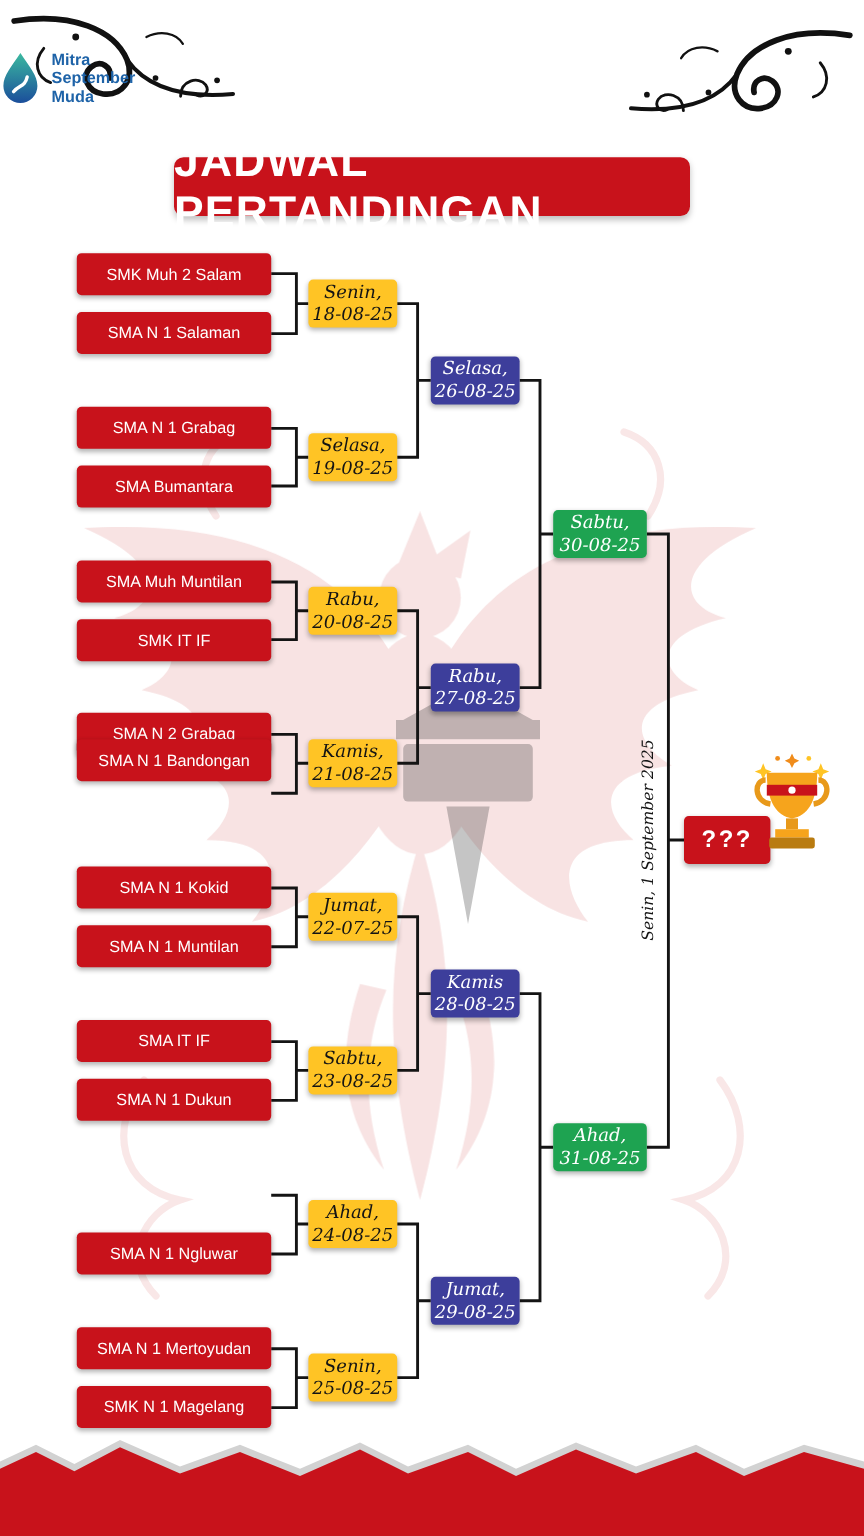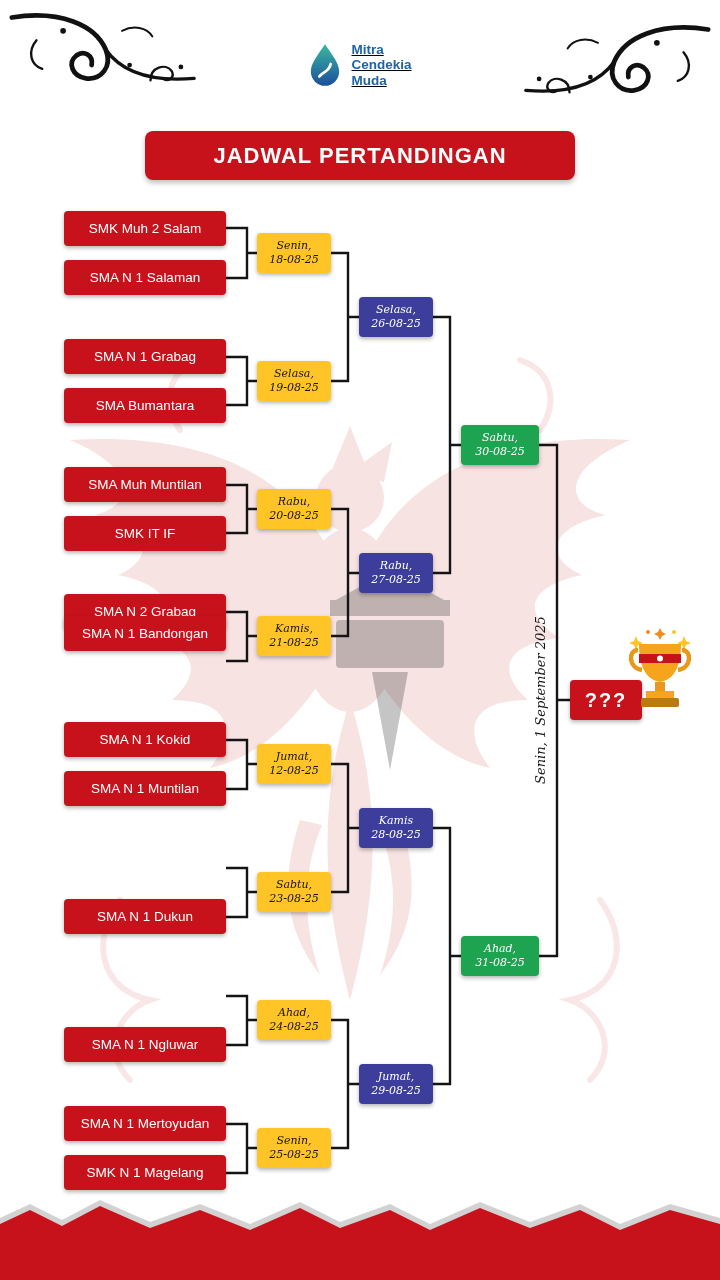--- a/index.html
+++ b/index.html
@@ -2,37 +2,37 @@
 <html><head>
 <meta charset="utf-8">
 <style>
   html,body{margin:0;padding:0;background:#ffffff;}
   .canvas{
     position:relative;width:720px;height:1280px;overflow:hidden;background:#fff;
     font-family:"Liberation Sans",sans-serif;
   }
   .layer{position:absolute;inset:0;pointer-events:none;}
   
-  .logo{position:absolute;top:42px;left:0;right:0;display:flex;justify-content:center;align-items:center;gap:9px;z-index:3;text-decoration:underline;}
+  .logo{position:absolute;top:42px;left:0;right:0;display:flex;justify-content:flex-start;align-items:center;gap:9px;z-index:3;}
   .logo-text{color:#1E63A8;font-weight:bold;font-size:13.5px;line-height:1.12;}
   .title-banner{
     position:absolute;left:145px;top:131px;width:430px;height:49px;background:#C8121B;
     border-radius:8px;color:#fff;display:flex;align-items:center;justify-content:center;
-    font-weight:bold;font-size:22px;letter-spacing:1px;z-index:3;box-shadow:0 3px 5px rgba(0,0,0,.25);
+    font-weight:bold;font-size:37px;letter-spacing:1px;z-index:3;box-shadow:0 3px 5px rgba(0,0,0,.25);
   }
   
   .team{
     position:absolute;left:64px;width:162px;height:35px;background:#C8121B;color:#fff;
     display:flex;align-items:center;justify-content:center;font-size:13.5px;border-radius:4px;
     box-shadow:0 2px 4px rgba(0,0,0,.3);z-index:2;text-align:center;
   }
   .date-box{
     position:absolute;width:74px;height:40px;border-radius:4px;display:flex;flex-direction:column;
     align-items:center;justify-content:center;font-family:"DejaVu Serif",serif;font-style:italic;
-    font-size:11px;line-height:1.3;box-shadow:0 2px 4px rgba(0,0,0,.3);z-index:2;
+    font-size:15px;line-height:1.3;box-shadow:0 2px 4px rgba(0,0,0,.3);z-index:2;
   }
   .yellow{background:#FFC425;color:#141414;left:257px;}
   .blue{background:#3D3E9B;color:#fff;left:359px;}
   .green{background:#1EA351;color:#fff;left:461px;width:78px;}
   .champ-box{
     position:absolute;left:570px;top:680px;width:72px;height:40px;background:#C8121B;border-radius:4px;
     color:#fff;display:flex;align-items:center;justify-content:center;font-weight:bold;font-size:20px;
     letter-spacing:2px;z-index:2;box-shadow:0 2px 4px rgba(0,0,0,.3);
   }
   .final-label{
@@ -113,21 +113,21 @@
         <linearGradient id="dropg" x1="0" y1="0" x2="0" y2="1">
           <stop offset="0" stop-color="#3BB9A0"></stop>
           <stop offset="1" stop-color="#1B4E9B"></stop>
         </linearGradient>
       </defs>
       <path d="M18,2 C26,14 33,22 33,31 A15,15 0 1,1 3,31 C3,22 10,14 18,2 Z" fill="url(#dropg)"></path>
       <path d="M12,36 C17,30 22,32 24,23" stroke="#fff" stroke-width="3" fill="none" stroke-linecap="round"></path>
     </svg>
     <div class="logo-text">
       <div>Mitra</div>
-      <div>Cendekia</div>
+      <div>September</div>
       <div>Muda</div>
     </div>
   </div>
 
   <div class="title-banner">JADWAL PERTANDINGAN</div>
 
   <svg class="layer connectors" viewBox="0 0 720 1280">
     <g stroke="#141414" stroke-width="2.4" fill="none">
       <path d="M226,228 H247 V278 H226 M247,253 H257
                M226,357 H247 V405 H226 M247,381 H257
@@ -150,20 +150,21 @@
   <div class="team" style="top:211px">SMK Muh 2 Salam</div>
   <div class="team" style="top:260px">SMA N 1 Salaman</div>
   <div class="team" style="top:339px">SMA N 1 Grabag</div>
   <div class="team" style="top:388px">SMA Bumantara</div>
   <div class="team" style="top:467px">SMA Muh Muntilan</div>
   <div class="team" style="top:516px">SMK IT IF</div>
   <div class="team" style="top:594px">SMA N 2 Grabag</div>
   <div class="team" style="top:616px">SMA N 1 Bandongan</div>
   <div class="team" style="top:722px">SMA N 1 Kokid</div>
   <div class="team" style="top:771px">SMA N 1 Muntilan</div>
+  <div class="team" style="top:850px">SMA IT IF</div>
   <div class="team" style="top:899px">SMA N 1 Dukun</div>
   <div class="team" style="top:1027px">SMA N 1 Ngluwar</div>
   <div class="team" style="top:1106px">SMA N 1 Mertoyudan</div>
   <div class="team" style="top:1155px">SMK N 1 Magelang</div>
 
   <div class="date-box yellow" style="top:233px">
     <span>Senin,</span>
     <span>18-08-25</span>
   </div>
   <div class="date-box yellow" style="top:361px">
@@ -173,21 +174,21 @@
   <div class="date-box yellow" style="top:489px">
     <span>Rabu,</span>
     <span>20-08-25</span>
   </div>
   <div class="date-box yellow" style="top:616px">
     <span>Kamis,</span>
     <span>21-08-25</span>
   </div>
   <div class="date-box yellow" style="top:744px">
     <span>Jumat,</span>
-    <span>12-08-25</span>
+    <span>22-07-25</span>
   </div>
   <div class="date-box yellow" style="top:872px">
     <span>Sabtu,</span>
     <span>23-08-25</span>
   </div>
   <div class="date-box yellow" style="top:1000px">
     <span>Ahad,</span>
     <span>24-08-25</span>
   </div>
   <div class="date-box yellow" style="top:1128px">

